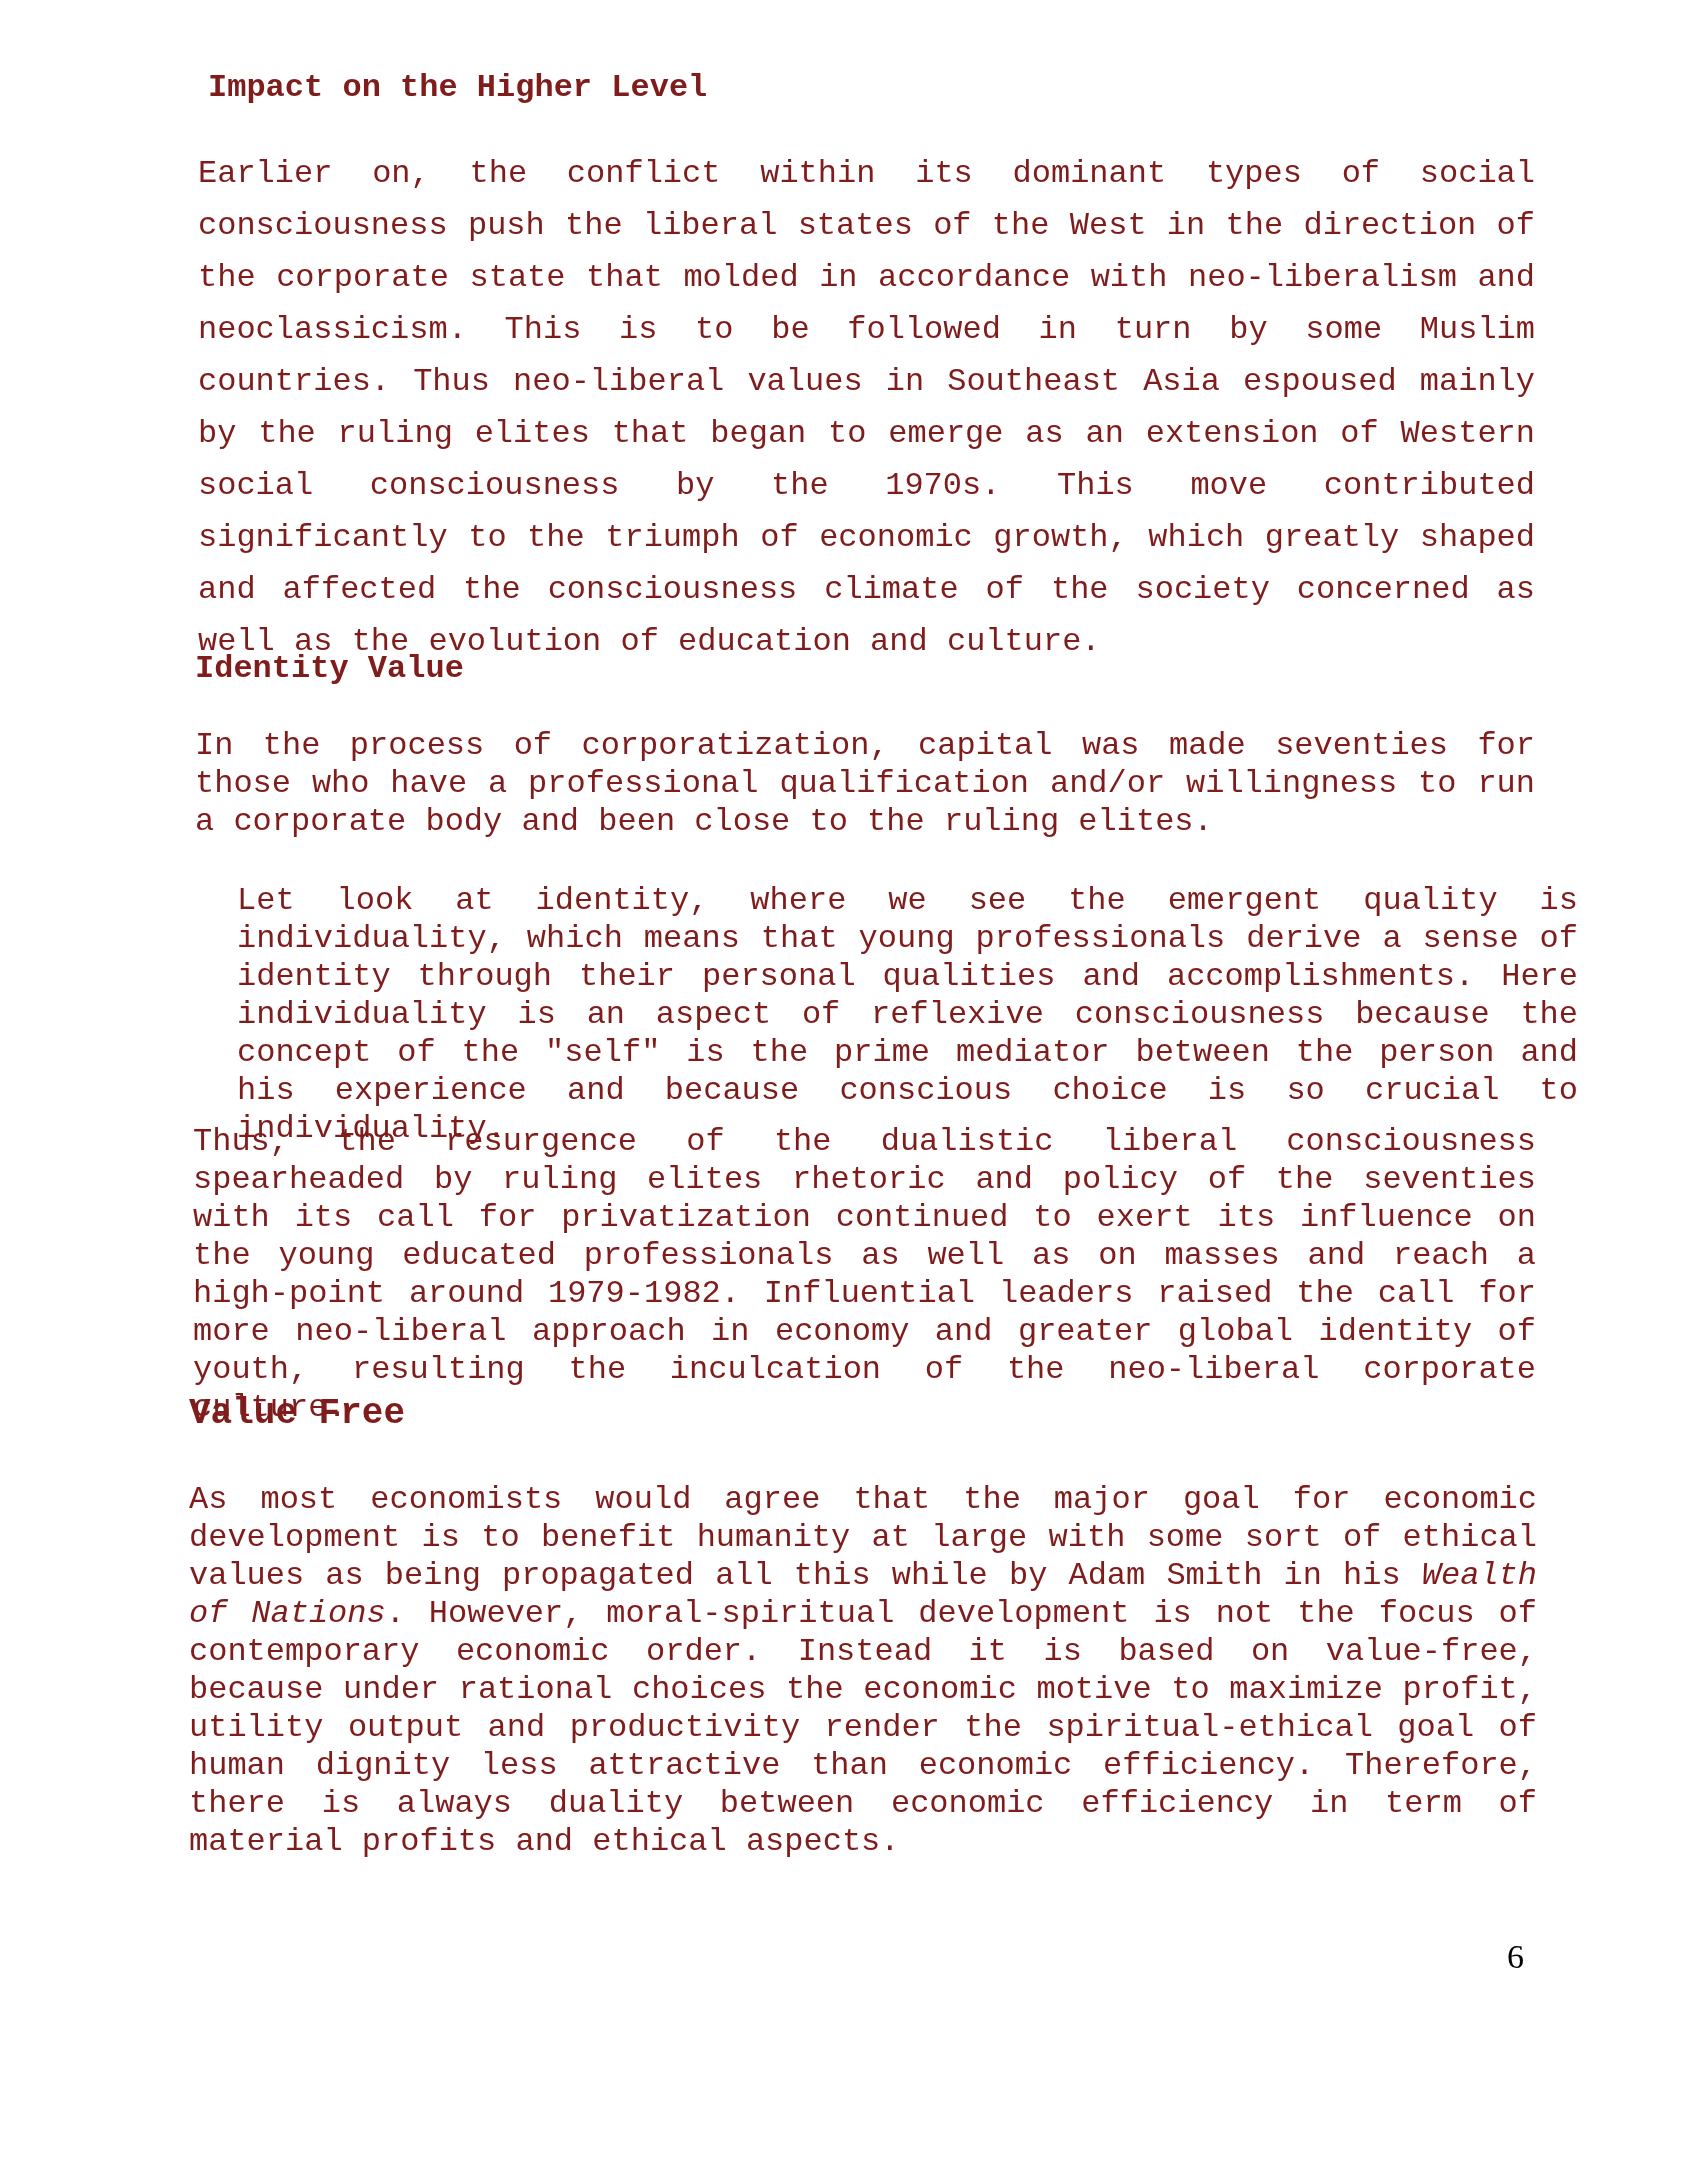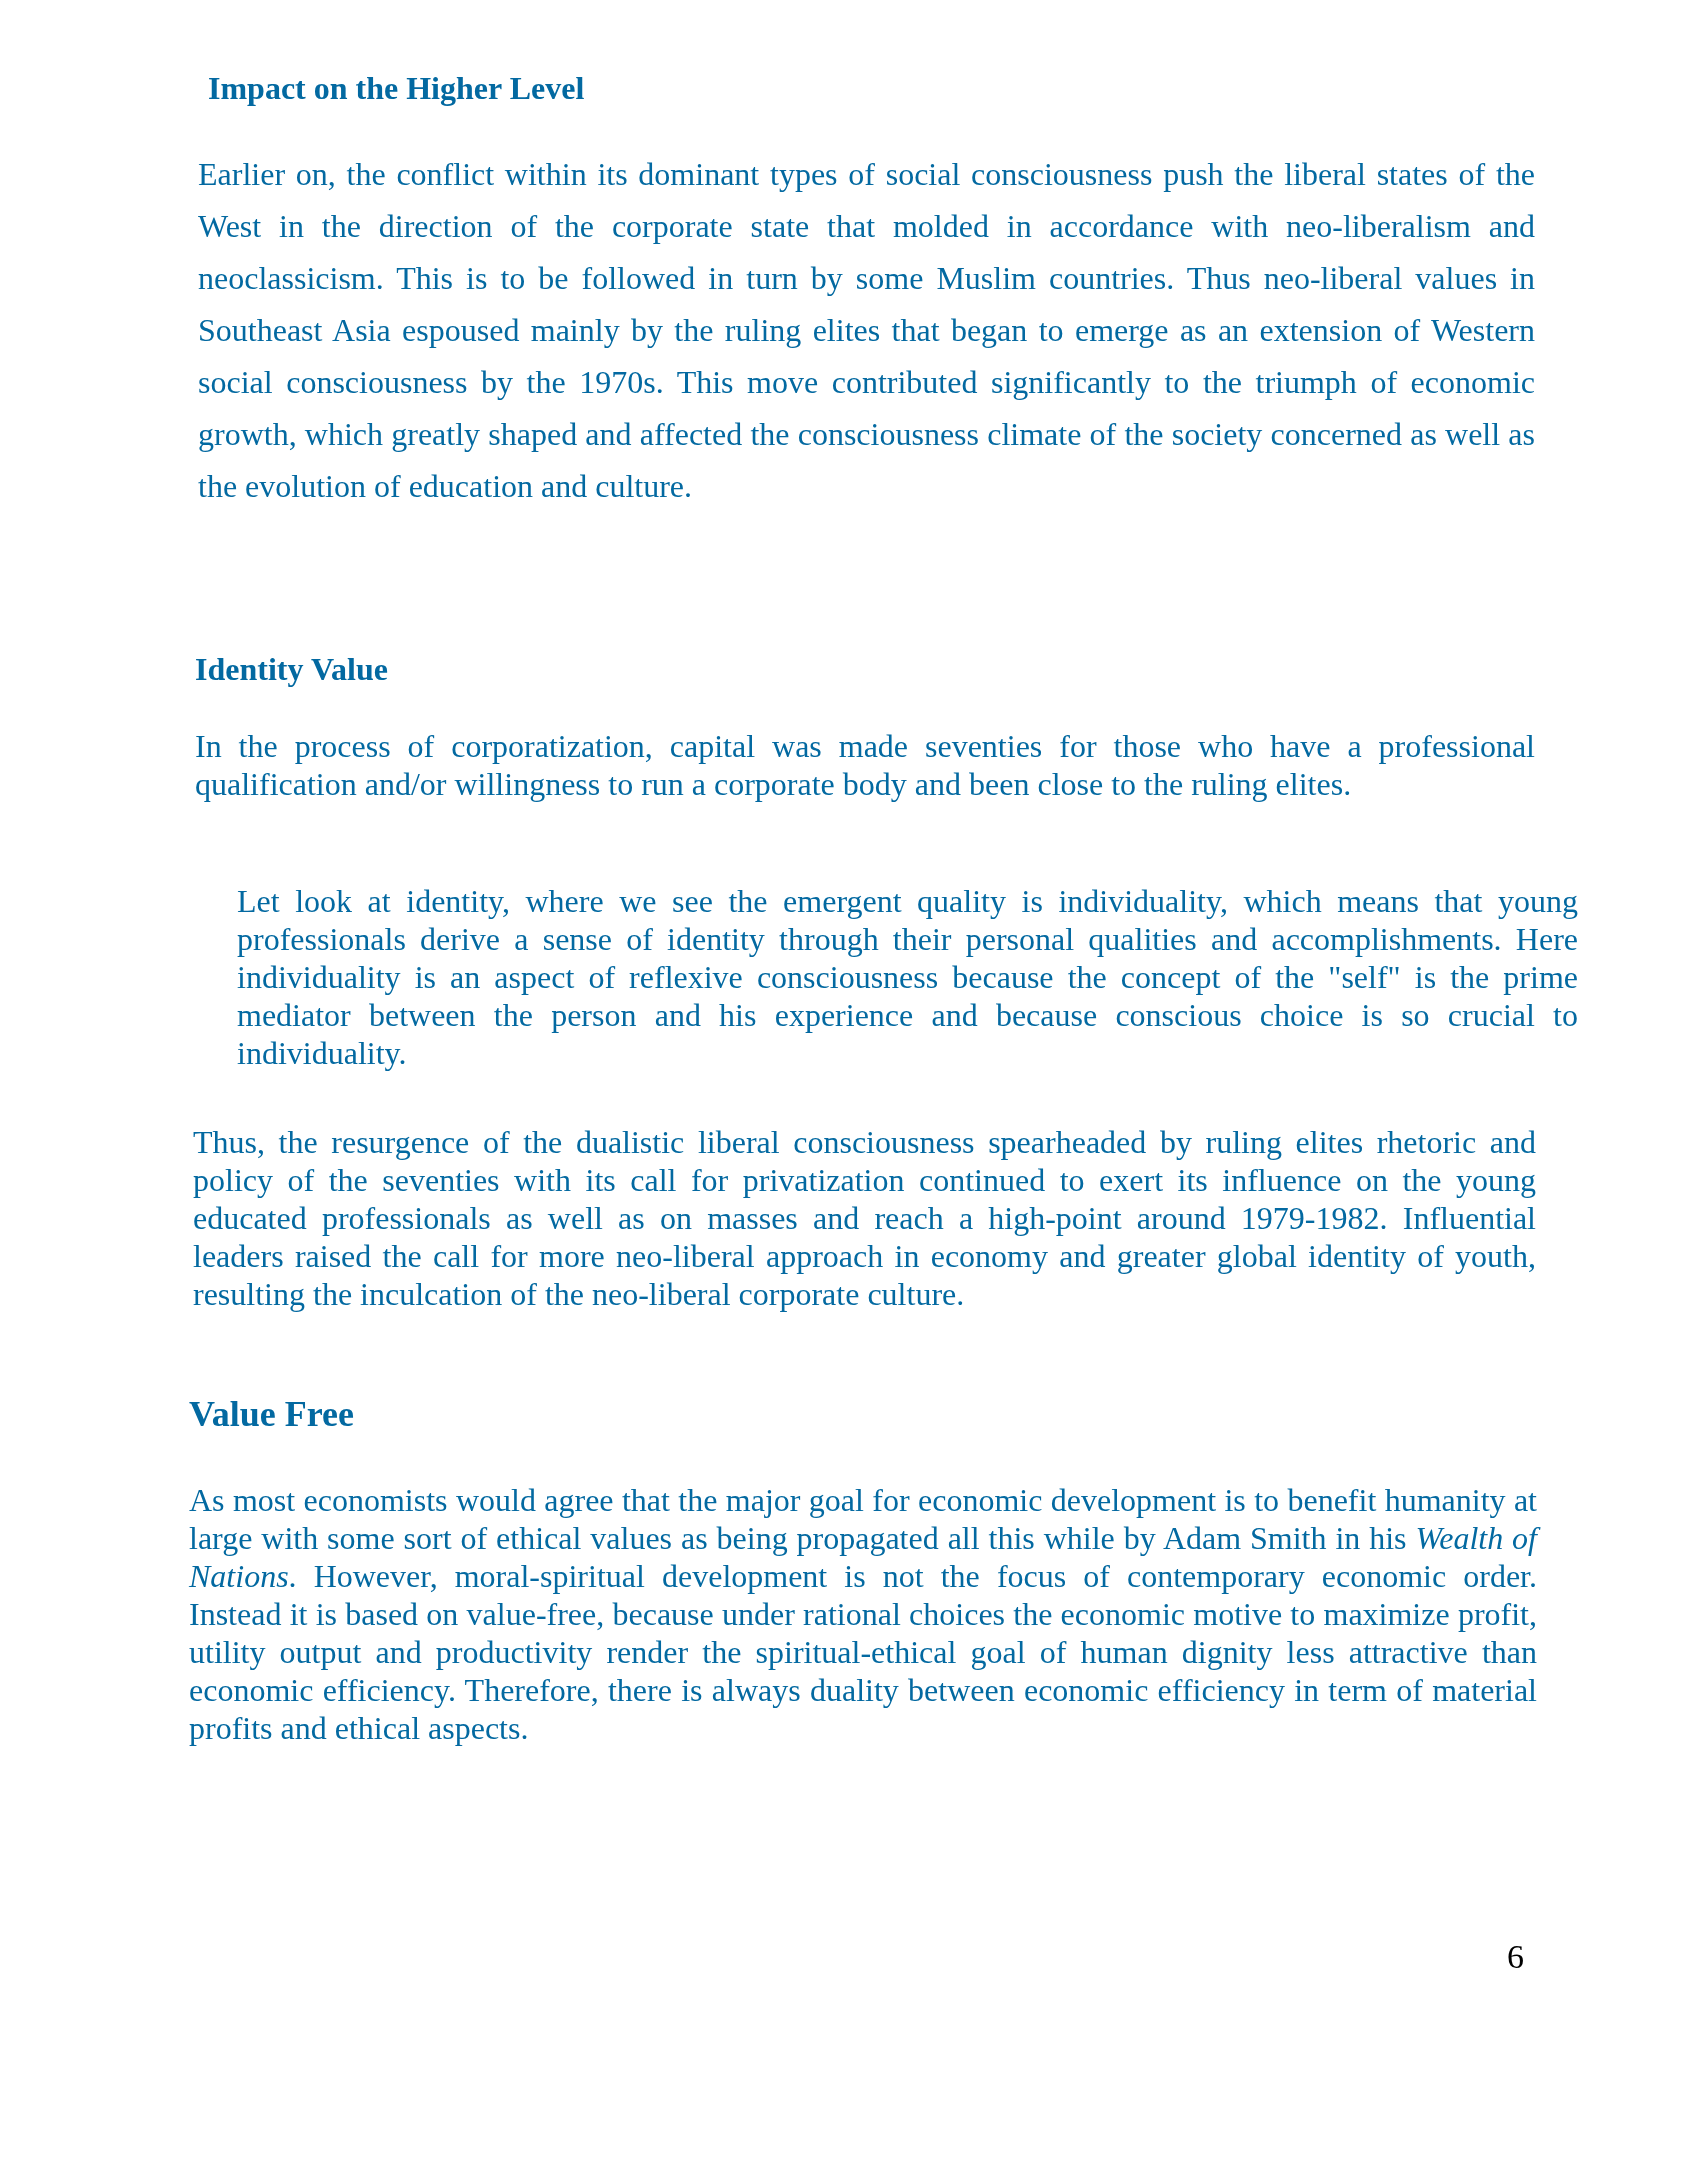--- a/index.html
+++ b/index.html
@@ -18,25 +18,25 @@
   .page {
     position: absolute;
     left: 0; top: 0;
     width: 1687px;
     height: 2183px;
     background: #ffffff;
   }
   .blk {
     position: absolute;
     margin: 0;
-    font-family: Liberation Serif, serif;
+    font-family: Liberation Mono, monospace;
     font-size: 32px;
     line-height: 38px;
     text-align: justify;
-    color: #0369a1;
+    color: #7f1d1d;
     -webkit-font-smoothing: none;
   }
   .h-small {
     font-weight: bold;
     text-align: left;
     white-space: nowrap;
   }
   .h-large {
     font-weight: bold;
     font-size: 36px;

